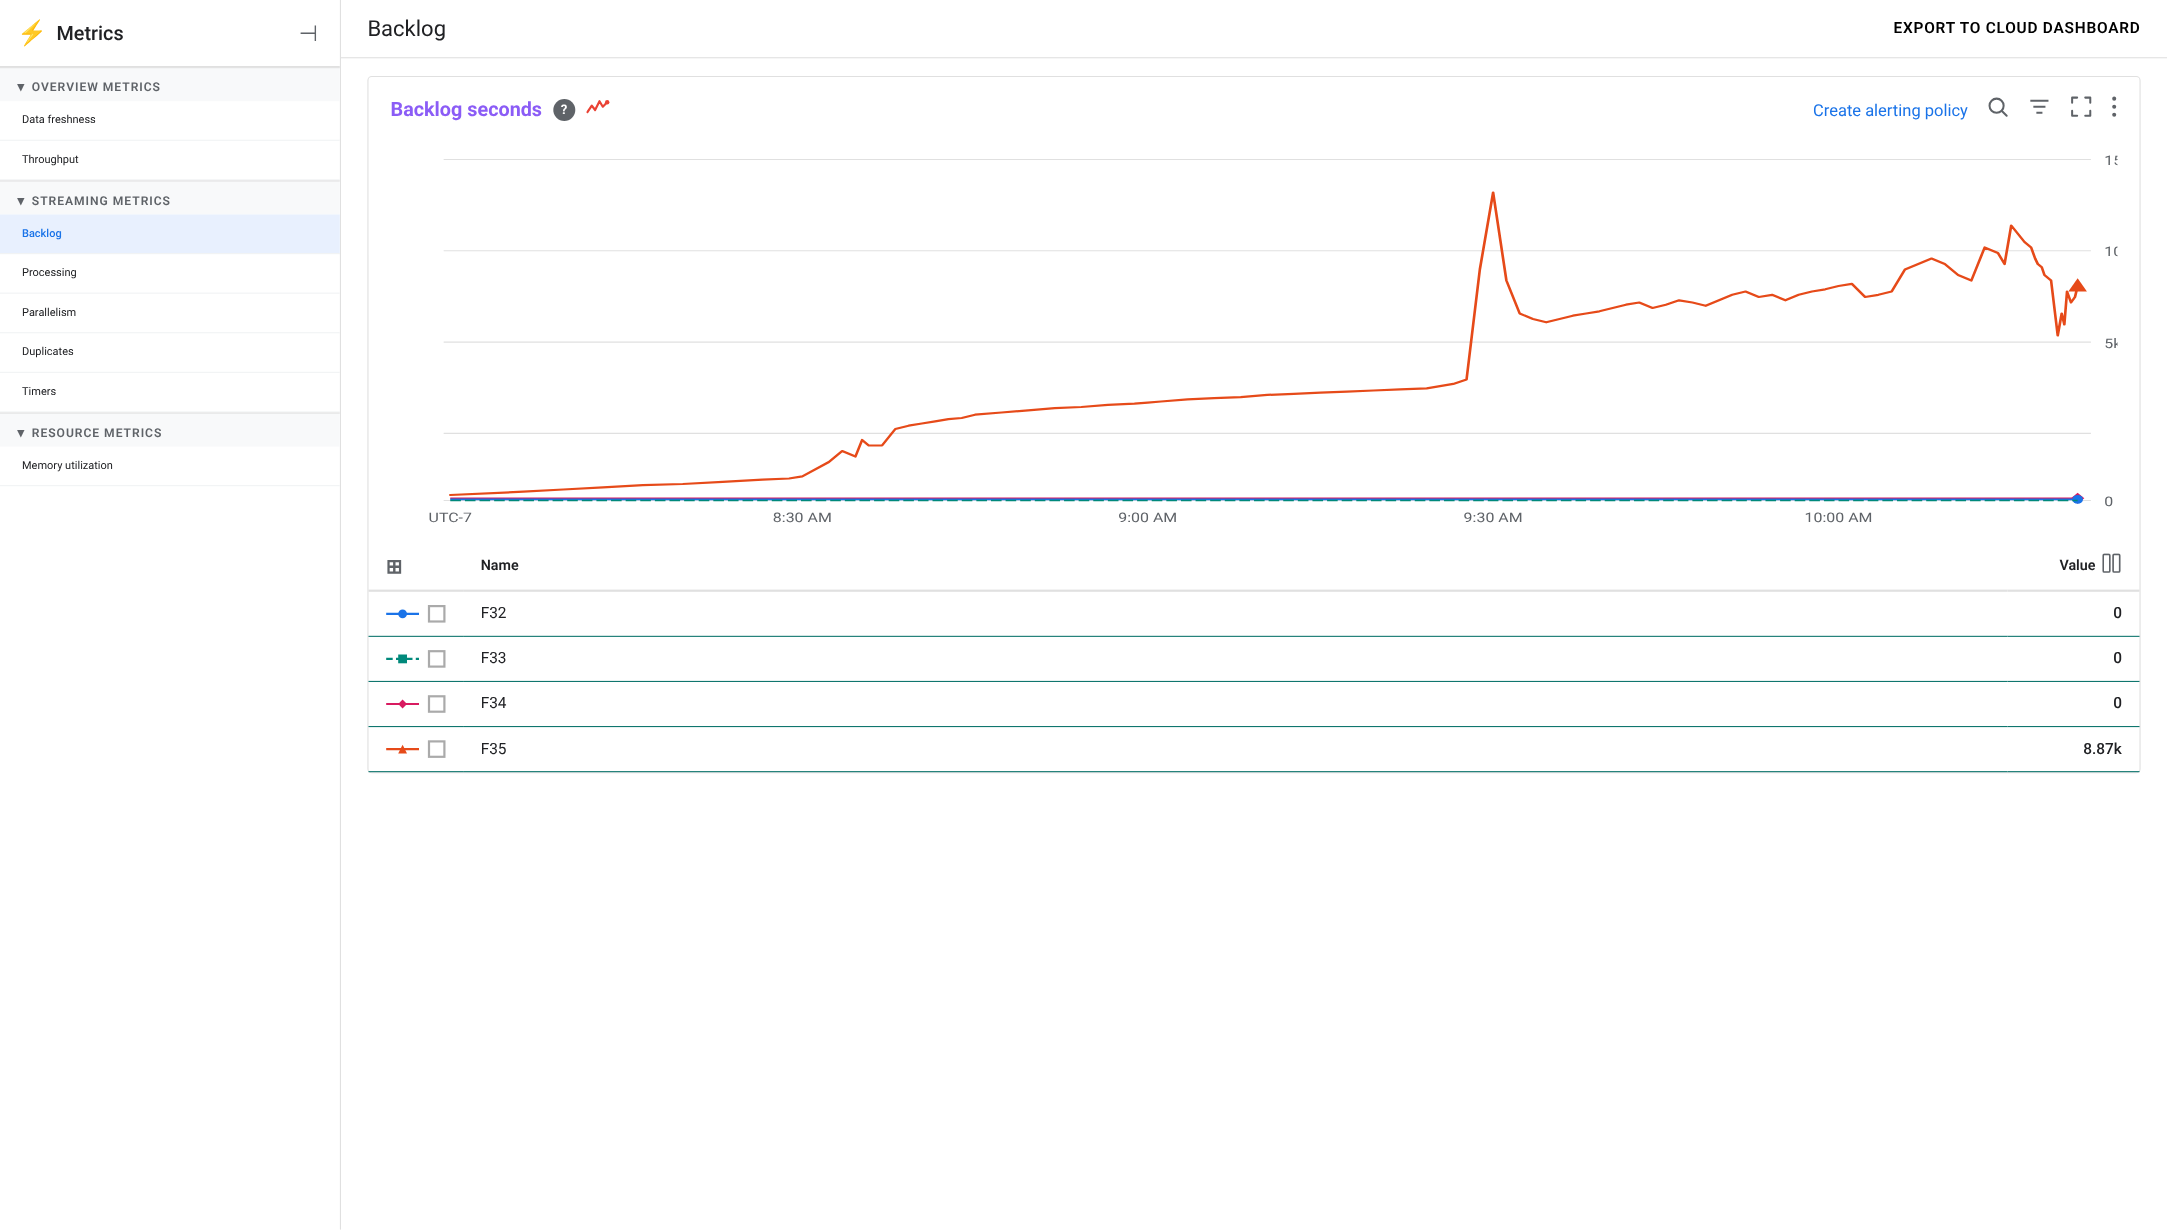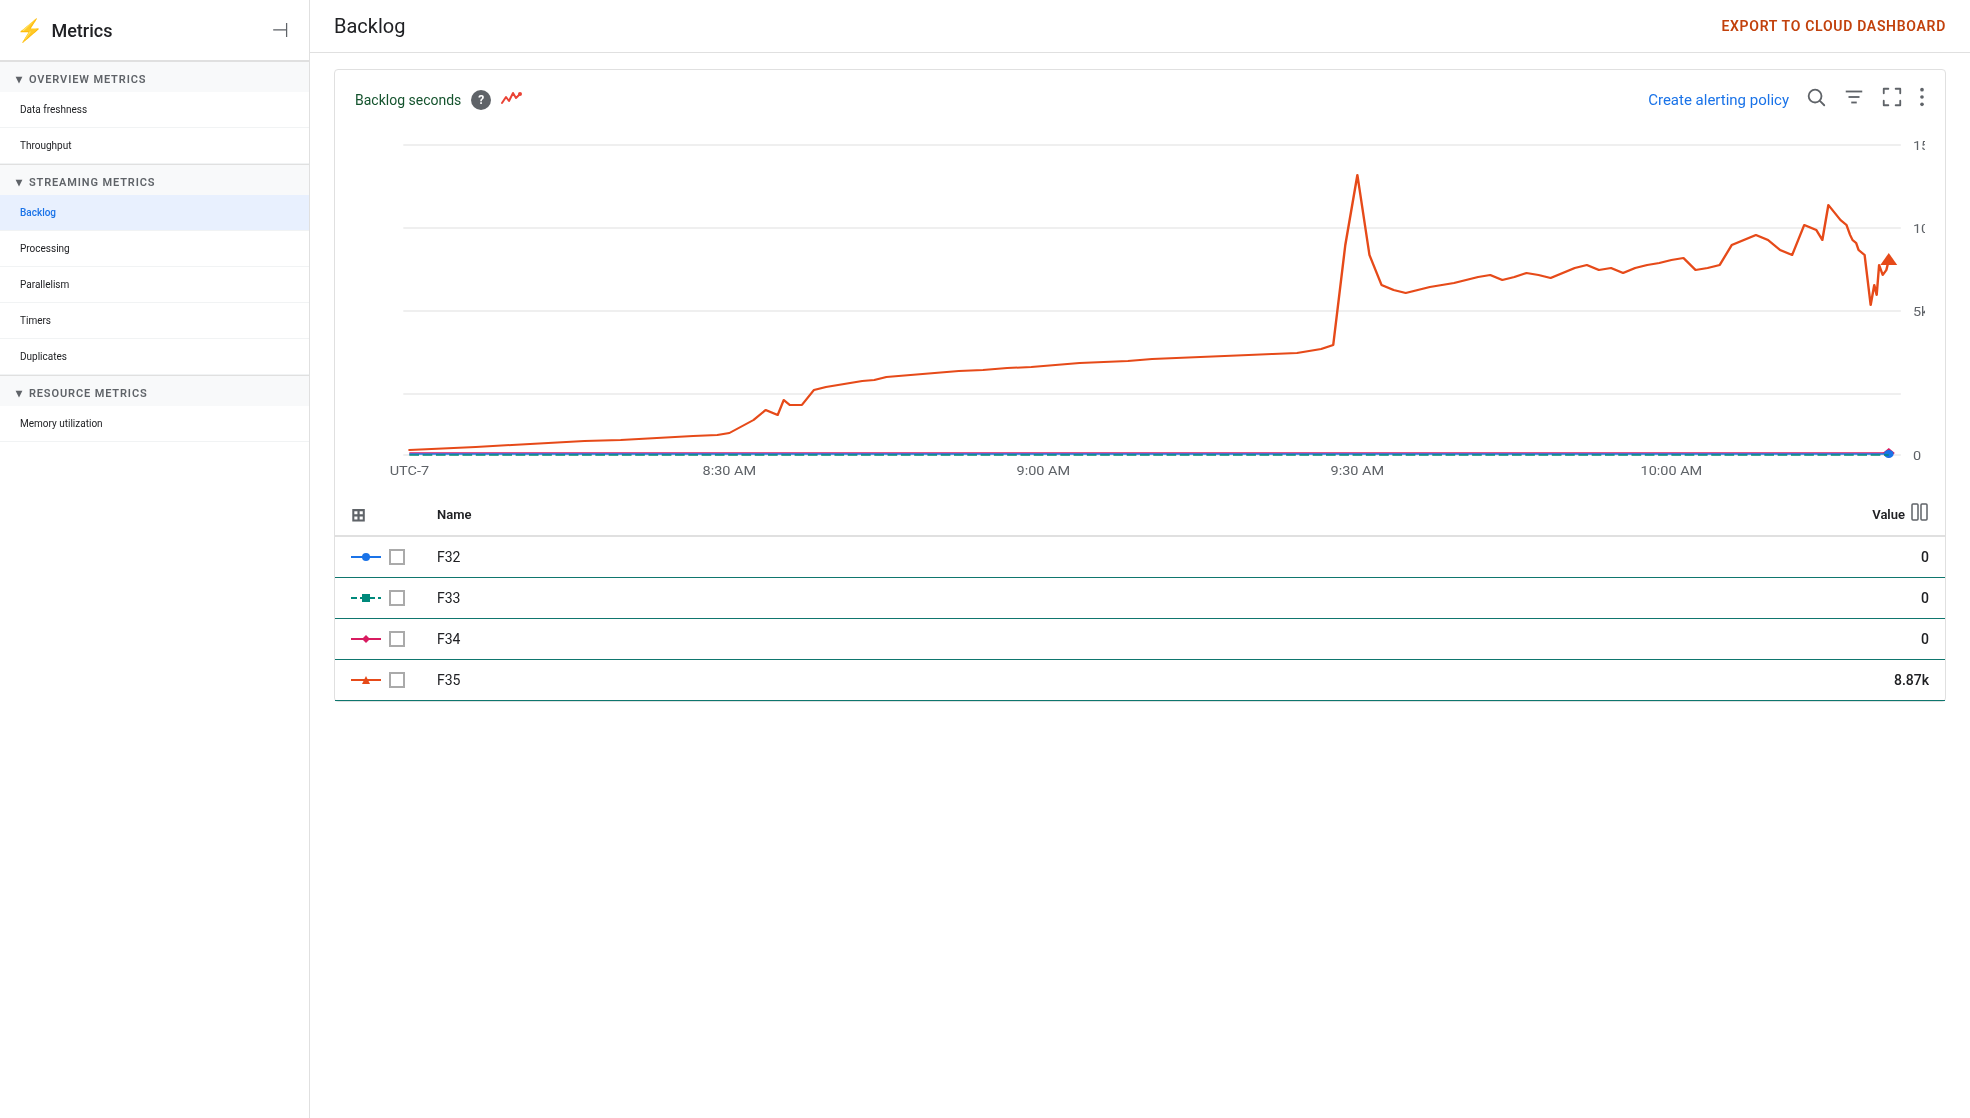--- a/index.html
+++ b/index.html
@@ -93,21 +93,21 @@
       border-bottom: 1px solid #e0e0e0;
     }
 
     .main-title {
       font-size: 20px;
       font-weight: 400;
       color: #202124;
     }
 
     .export-btn {
-      color: #c2410c;
+      color: #000000;
       font-size: 14px;
       font-weight: 600;
       letter-spacing: 0.05em;
       cursor: pointer;
       text-transform: uppercase;
     }
 
     
     .chart-container {
       flex: 1;
@@ -122,23 +122,23 @@
     }
 
     .chart-header {
       display: flex;
       align-items: center;
       padding: 16px 20px 12px;
       gap: 10px;
     }
 
     .chart-title {
-      font-size: 14px;
-      font-weight: 400;
-      color: #14532d;
+      font-size: 18px;
+      font-weight: 700;
+      color: #8b5cf6;
     }
 
     .chart-help-icon {
       width: 20px;
       height: 20px;
       border-radius: 50%;
       background: #5f6368;
       color: #fff;
       display: flex;
       align-items: center;
@@ -279,24 +279,24 @@
   <div class="sidebar-item active">
     <span>Backlog</span>
   </div>
   <div class="sidebar-item">
     <span>Processing</span>
   </div>
   <div class="sidebar-item">
     <span>Parallelism</span>
   </div>
   <div class="sidebar-item">
+    <span>Duplicates</span>
+  </div>
+  <div class="sidebar-item">
     <span>Timers</span>
-  </div>
-  <div class="sidebar-item">
-    <span>Duplicates</span>
   </div>
 
   <div class="sidebar-section-header">
     <span class="chevron">▾</span>
     <span>RESOURCE METRICS</span>
   </div>
   <div class="sidebar-item">
     <span>Memory utilization</span>
   </div>
 </div>

